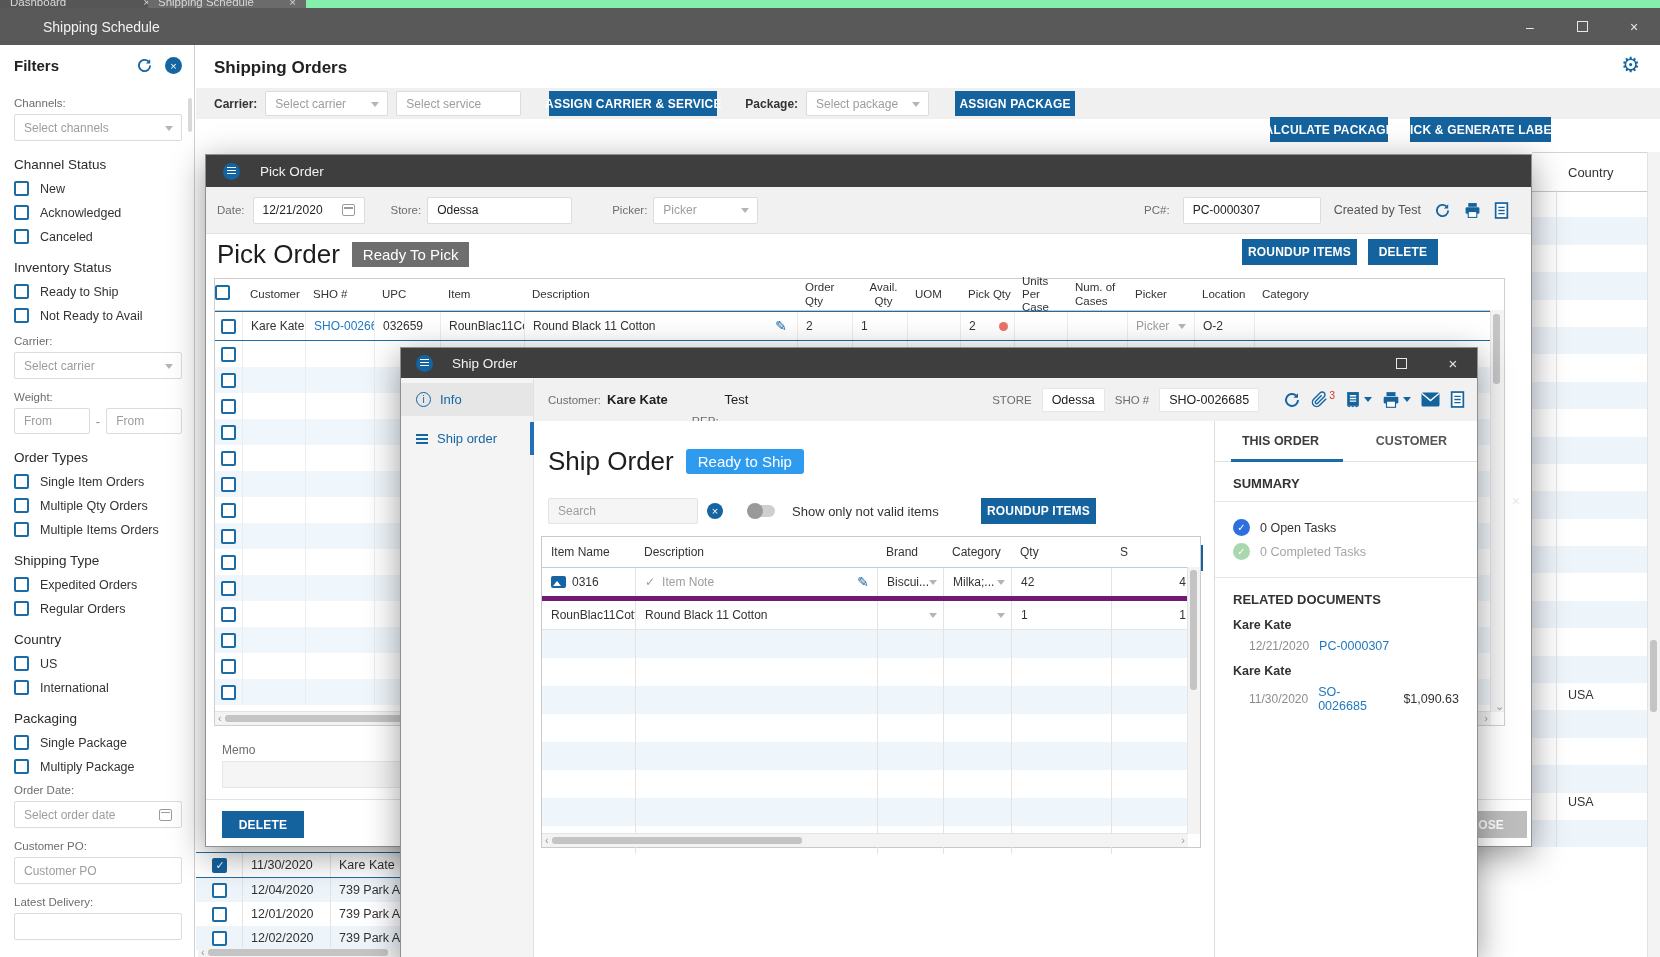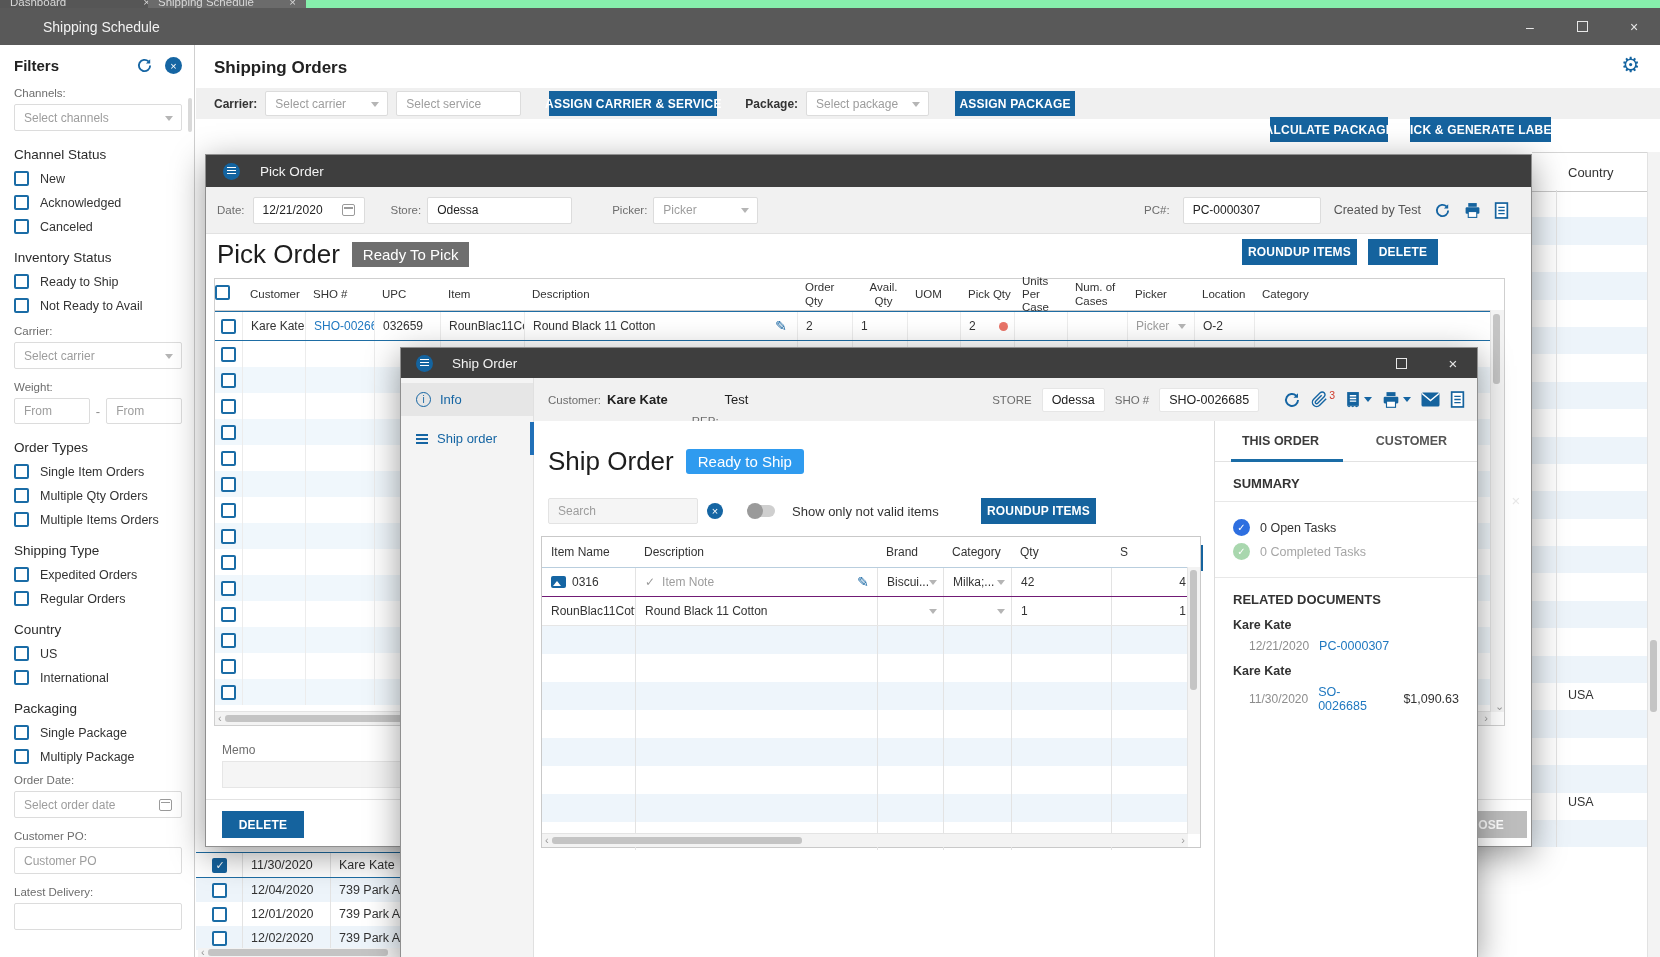--- a/index.html
+++ b/index.html
@@ -91,21 +91,21 @@
   .pc0{width:27px;justify-content:center;padding-left:0!important;}
   .pc1{width:63px;} .pc2{width:69px;} .pc3{width:66px;} .pc4{width:84px;} .pc5{width:273px;}
   .pc6{width:55px;} .pc7{width:55px;text-align:center;} .pc8{width:53px;} .pc9{width:54px;} .pc10{width:53px;}
   .pc11{width:60px;} .pc12{width:67px;} .pc13{width:60px;} .pc14{flex:1;}
   .link{color:#1F78C0;}
   
   .stable{position:absolute;border:1px solid #c9c9c9;box-sizing:border-box;background:#fff;}
   .shead{display:flex;height:30px;align-items:center;border-bottom:1px solid #b9cede;}
   .shead div{font-size:12px;color:#333;padding-left:9px;box-sizing:border-box;}
   .srow{display:flex;height:28px;}
-  .srow1{display:flex;height:28px;border-bottom:1px solid #701a75;align-items:center;background:#fff;}
+  .srow1{display:flex;height:28px;border-bottom:5px solid #701a75;align-items:center;background:#fff;}
   .srow2{display:flex;height:28px;align-items:center;border-bottom:1px solid #e6e6e6;}
   .srow div,.srow1 div,.srow2 div{font-size:12px;display:flex;align-items:center;padding-left:9px;box-sizing:border-box;height:100%;border-left:1px solid #E3E3E3;overflow:hidden;white-space:nowrap;}
   .srow div:first-child,.srow1 div:first-child,.srow2 div:first-child{border-left:none;}
   .se-rows .srow:nth-child(odd){background:#EEF5FB;}
   .sc0{width:93px;gap:6px;} .sc1{width:242px;} .sc2{width:66px;} .sc3{width:68px;} .sc4{width:100px;}
   .sc5{flex:1;justify-content:flex-end;padding-right:14px!important;}
   
   .sbh{background:#F3F3F3;position:absolute;display:flex;align-items:center;}
   .sbh .thumb{height:7px;background:#C4C4C4;border-radius:3px;}
   .sbv{background:#F3F3F3;position:absolute;}
@@ -146,21 +146,21 @@
 
   <div class="sidebar">
     <div class="fhead">
       <span class="t">Filters</span>
       <svg class="ic" width="17" height="17" viewBox="0 0 24 24" style="margin-right:12px;">
         <path d="M20 12a8 8 0 1 1-2.4-5.7" fill="none" stroke="#1565A3" stroke-width="2.6"></path>
         <path d="M20 3v6h-6z" fill="#1565A3"></path>
       </svg>
       <span class="circx">×</span>
     </div>
-    <div class="lbl" style="margin-top:13px;">Channels:</div>
+    <div class="lbl" style="margin-top:23px;">Channels:</div>
     <div class="dd sb-input">
       <span class="ph">Select channels</span>
         <span class="car"></span>
     </div>
 
     <div class="sec">Channel Status</div>
     <div class="opt">
         <span class="chk"></span>
         <span>New</span>
       </div>

